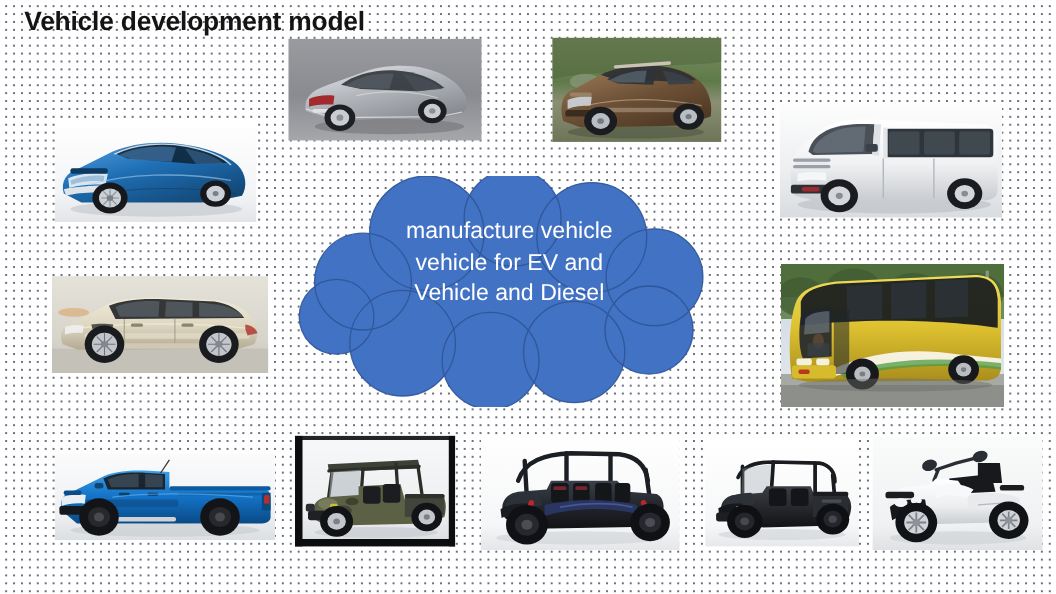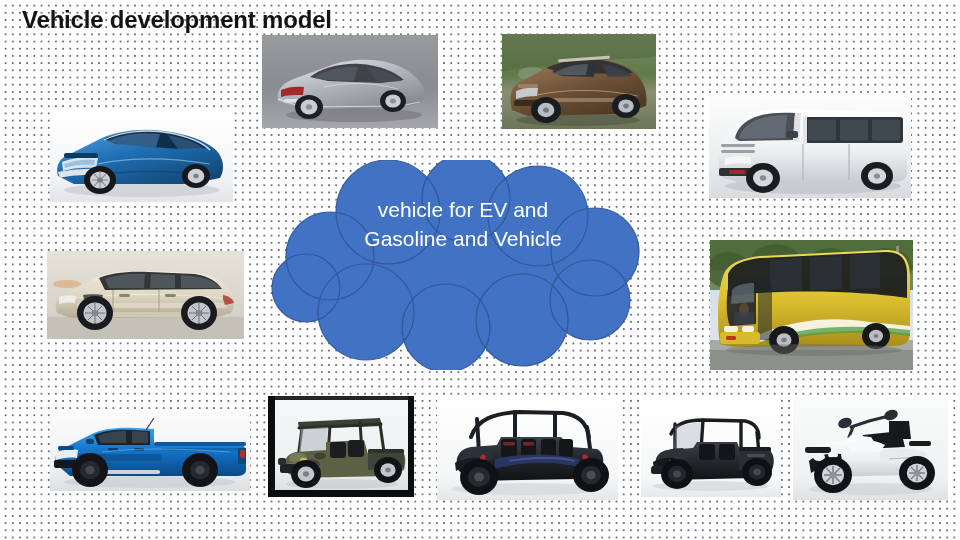--- a/index.html
+++ b/index.html
@@ -717,18 +717,19 @@
         <circle cx="325" cy="92" r="44"></circle>
         <circle cx="60" cy="96" r="44"></circle>
         <circle cx="36" cy="128" r="34"></circle>
         <circle cx="96" cy="152" r="48"></circle>
         <circle cx="176" cy="168" r="44"></circle>
         <circle cx="252" cy="160" r="46"></circle>
         <circle cx="320" cy="140" r="40"></circle>
       </g>
     </svg>
     <div id="cloud-text">
+      <div>manufacture vehicle</div>
       <div>vehicle for EV and</div>
-      <div>Gasoline and Vehicle</div>
+      <div>Vehicle and Diesel</div>
     </div>
   </div>
 
 </div>
 
 </body></html>

